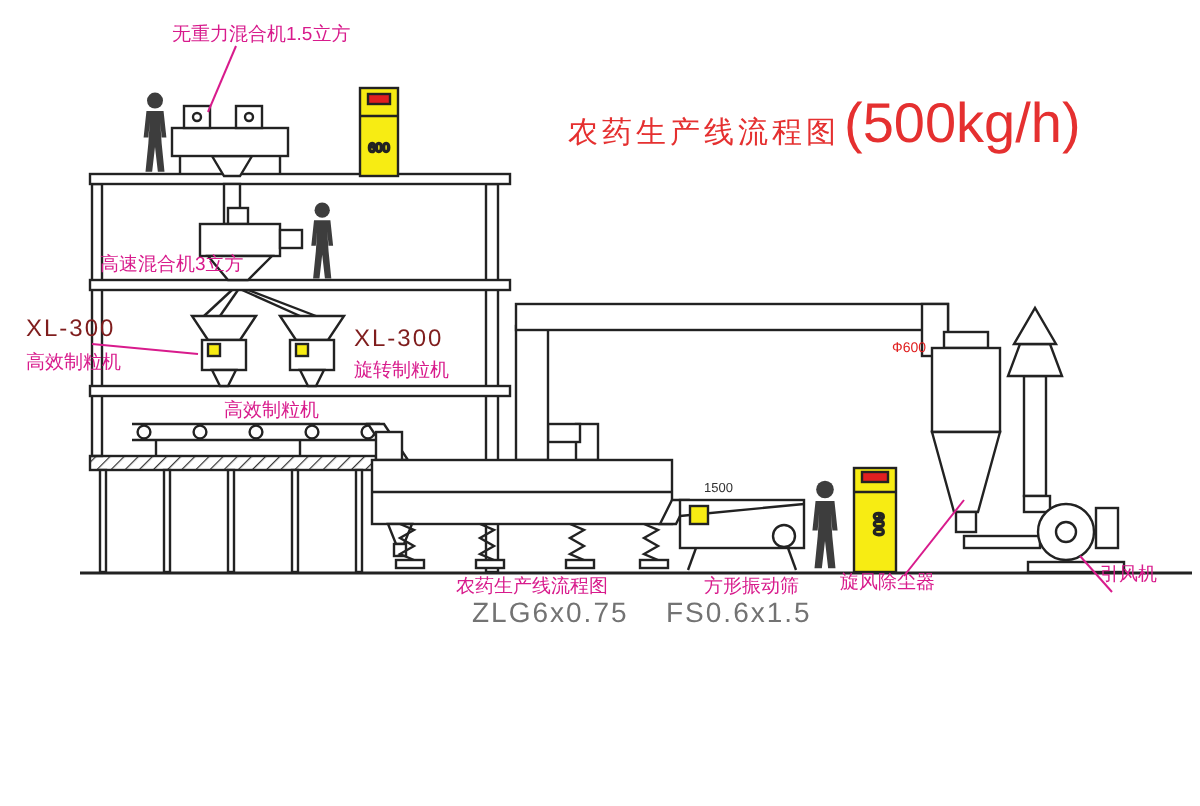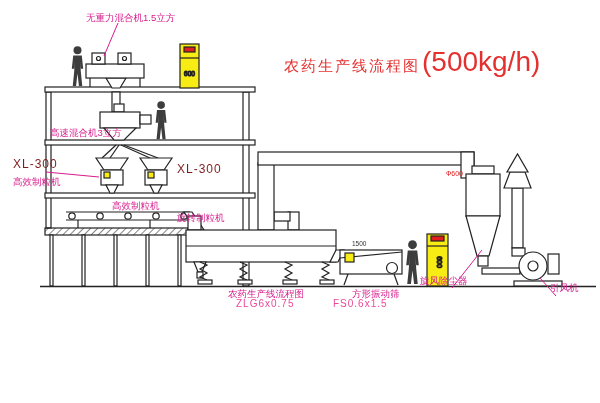--- a/index.html
+++ b/index.html
@@ -1,20 +1,20 @@
 <!DOCTYPE html>
 <html><head>
 <meta charset="utf-8">
 <style>
   html,body{margin:0;padding:0;background:#fff;}
   .canvas{position:relative;width:600px;height:403px;background:#ffffff;overflow:hidden;
           font-family:"Liberation Sans", sans-serif;}
   .canvas svg{position:absolute;left:0;top:0;}
   .lbl{position:absolute;color:#d81b8c;font-size:9.5px;line-height:1;white-space:nowrap;}
-  .model{position:absolute;color:#ec4899;font-size:10px;line-height:1;white-space:nowrap;letter-spacing:1px;}
+  .model{position:absolute;color:#737373;font-size:14px;line-height:1;white-space:nowrap;letter-spacing:1px;}
   .xl{position:absolute;color:#7f1d1d;font-size:12px;line-height:1;white-space:nowrap;letter-spacing:1px;}
   .title{position:absolute;left:284px;top:46px;display:flex;align-items:baseline;gap:2px;color:#e53030;}
   .title .main{font-size:15px;letter-spacing:2px;}
   .title .cap{font-size:28px;letter-spacing:0px;}
   .person{fill:#3d3d3d;}
   text{font-family:"Liberation Sans", sans-serif;}
 </style>
 </head>
 <body>
 
@@ -188,26 +188,26 @@
     <span class="cap">(500kg/h)</span>
   </div>
 
   <div class="lbl" style="left:86px;top:13px;">无重力混合机1.5立方</div>
   <div class="lbl" style="left:50px;top:128px;">高速混合机3立方</div>
 
   <div class="xl" style="left:13px;top:158px;">XL-300</div>
   <div class="lbl" style="left:13px;top:177px;">高效制粒机</div>
 
   <div class="xl" style="left:177px;top:163px;">XL-300</div>
-  <div class="lbl" style="left:177px;top:181px;margin-top:32px;">旋转制粒机</div>
+  <div class="lbl" style="left:177px;top:181px;">旋转制粒机</div>
 
   <div class="lbl" style="left:112px;top:201px;">高效制粒机</div>
 
   <div class="lbl" style="left:228px;top:289px;">农药生产线流程图</div>
   <div class="model" style="left:236px;top:299px;">ZLG6x0.75</div>
 
   <div class="lbl" style="left:352px;top:289px;">方形振动筛</div>
   <div class="model" style="left:333px;top:299px;">FS0.6x1.5</div>
 
-  <div class="lbl" style="left:420px;top:276px;text-align:right;">旋风除尘器</div>
+  <div class="lbl" style="left:420px;top:287px;text-align:right;">旋风除尘器</div>
   <div class="lbl" style="left:550px;top:283px;">引风机</div>
 
 </div>
 
 </body></html>

